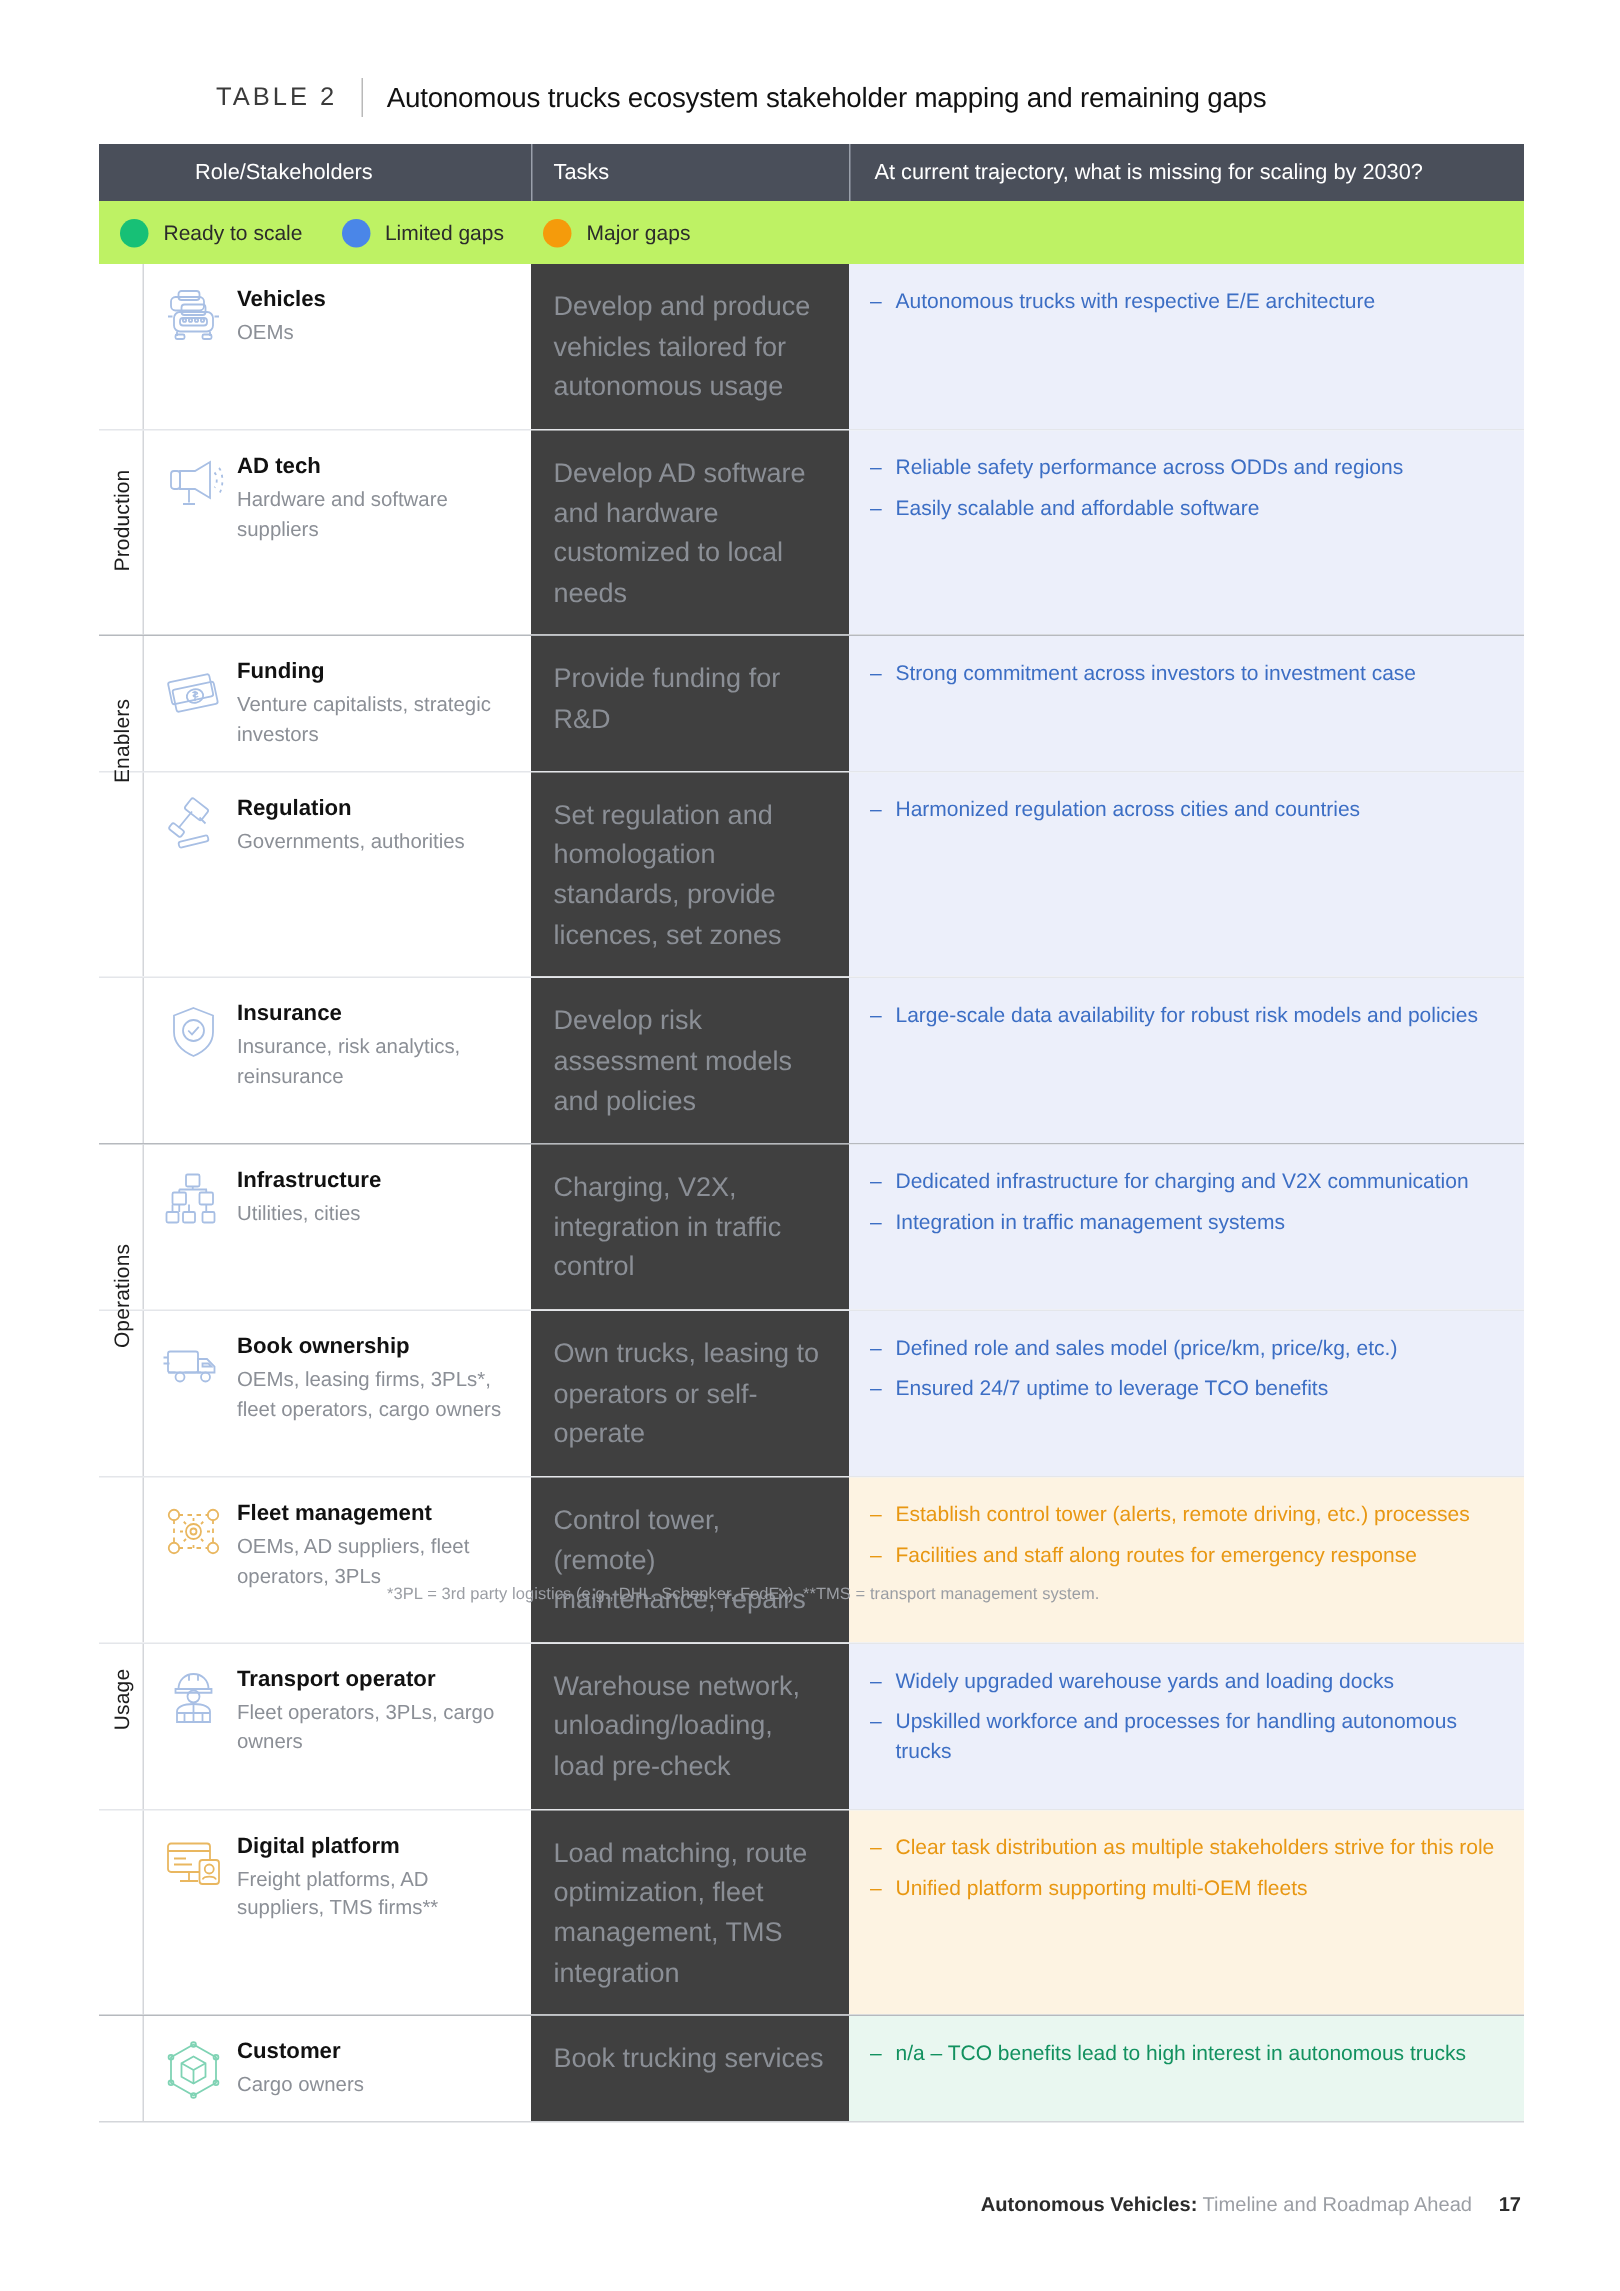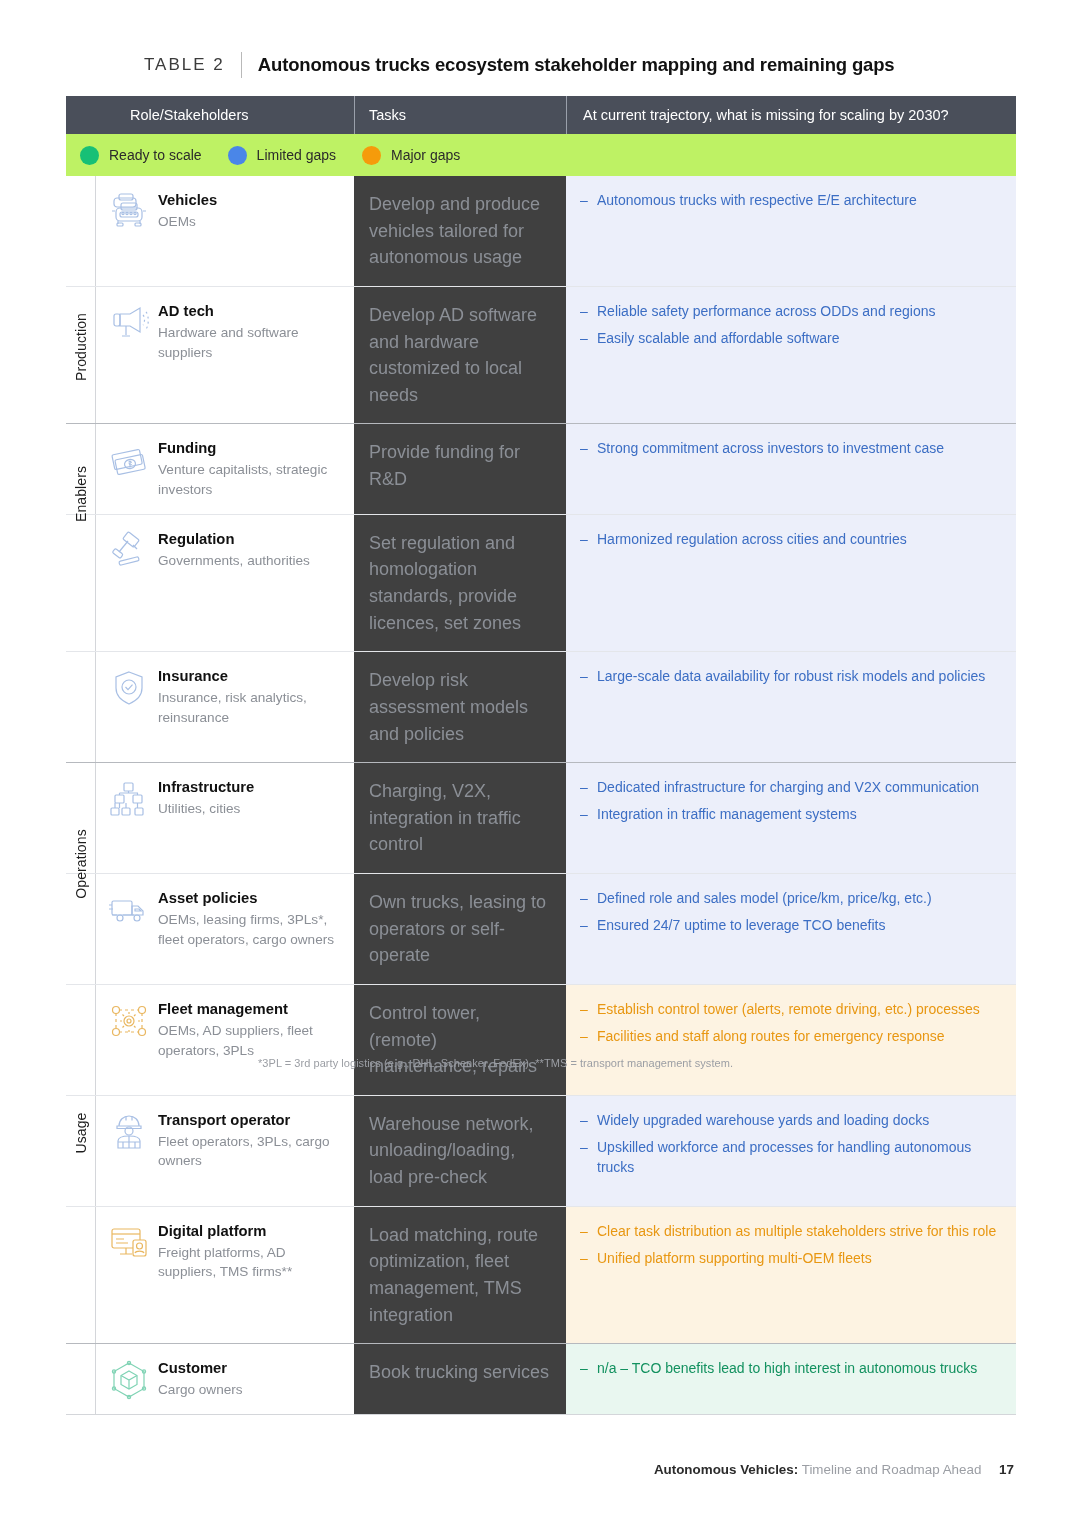--- a/index.html
+++ b/index.html
@@ -17,21 +17,21 @@
   .title-row {
     position: absolute; left: 144px; top: 52px;
     display: flex; align-items: center; gap: 0;
   }
   .title-label {
     font-size: 17px; letter-spacing: 2.0px; color: #3b3b3b;
     font-weight: 400; padding-right: 16px;
   }
   .title-sep { width: 1px; height: 26px; background: #b9b9b9; }
   .title-main {
-    font-size: 18.5px; font-weight: 700; color: #111111;
+    font-size: 18.5px; font-weight: 400; color: #111111;
     padding-left: 16px; letter-spacing: -0.15px;
   }
 
   
   .table { position: absolute; left: 66px; top: 96px; width: 950px; }
 
   
   .thead { display: flex; background: #4a4f5a; height: 38px; align-items: stretch; }
   .th {
     color: #ffffff; font-size: 14.5px; font-weight: 400;
@@ -328,21 +328,21 @@
               <svg width="44" height="40" viewBox="0 0 44 40" fill="none" stroke="#a8bfe4" stroke-width="1.2">
     <rect x="5" y="11" width="20" height="14" rx="1.5"></rect>
                 <path d="M25 16h6l5 5v4H25z"></path>
     <circle cx="13" cy="28" r="3"></circle>
                 <circle cx="30" cy="28" r="3"></circle>
     <path d="M5 25h5M16 25h11M28 19h4l2 2h-6z"></path>
                 <path d="M2 15h3M2 19h4"></path>
   </svg>
             </div>
        <div class="role-text">
-         <div class="role-name">Asset policies</div>
+         <div class="role-name">Book ownership</div>
          <div class="role-sub">OEMs, leasing firms, 3PLs*, fleet operators, cargo owners</div>
        </div>
      </div>
      <div class="c-tasks">Own trucks, leasing to operators or self-operate</div>
      <div class="c-gaps blue">
             <div class="bullet">
        <span class="dash">–</span>
        <span>Defined role and sales model (price/km, price/kg, etc.)</span>
      </div>
             <div class="bullet">

